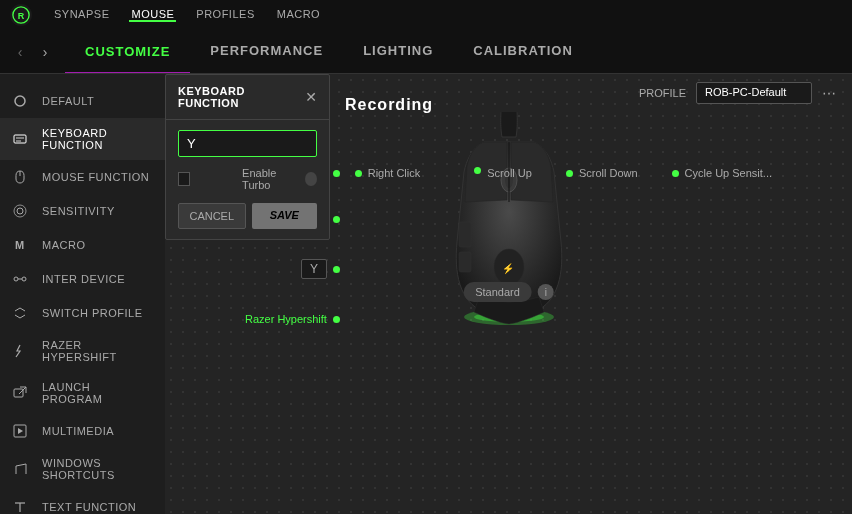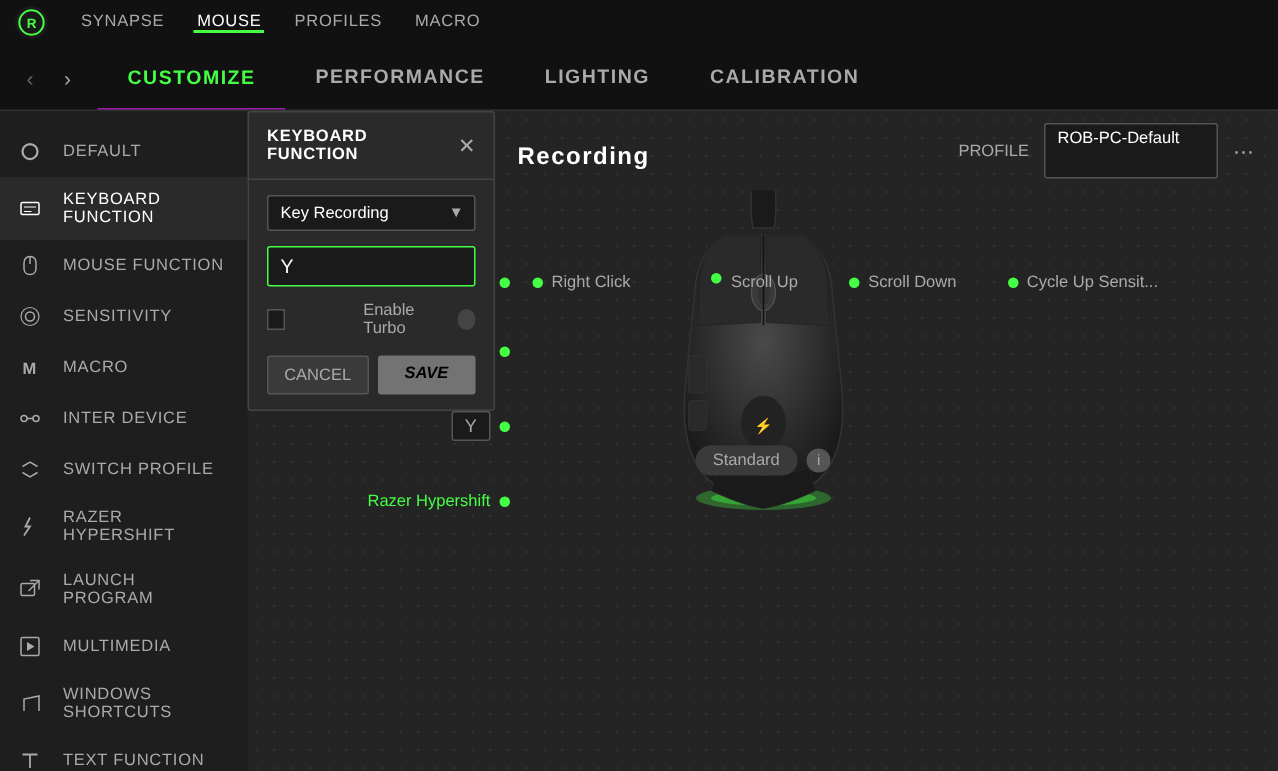--- a/index.html
+++ b/index.html
@@ -292,21 +292,21 @@
     .profile-label {
       font-size: 11px;
       color: #aaa;
       text-transform: uppercase;
     }
     .profile-select {
       background: #1a1a1a;
       border: 1px solid #555;
       color: #fff;
       font-size: 11px;
-      padding: 3px 24px 20px 8px;
+      padding: 3px 24px 5px 8px;
       appearance: none;
       cursor: pointer;
       border-radius: 2px;
     }
     .profile-dots {
       color: #aaa;
       font-size: 14px;
       cursor: pointer;
     }
 
@@ -520,26 +520,20 @@
   </div>
 
   <div class="content-area">
 
     <div class="modal">
       <div class="modal-header">
         <span class="modal-title">KEYBOARD FUNCTION</span>
         <span class="modal-close">✕</span>
       </div>
       <div class="modal-body">
-        <div class="modal-select-wrapper">
-          <select class="modal-select">
-            <option>Key Recording</option>
-          </select>
-          <span class="modal-select-arrow">▼</span>
-        </div>
         <input class="modal-input" value="Y" style="">
         <div class="modal-checkbox-row">
           <div class="modal-checkbox"></div>
           <span class="modal-checkbox-label">Enable Turbo</span>
           <div class="modal-checkbox-circle"></div>
         </div>
         <div class="modal-buttons">
           <div class="btn-cancel">CANCEL</div>
           <div class="btn-save">SAVE</div>
         </div>

